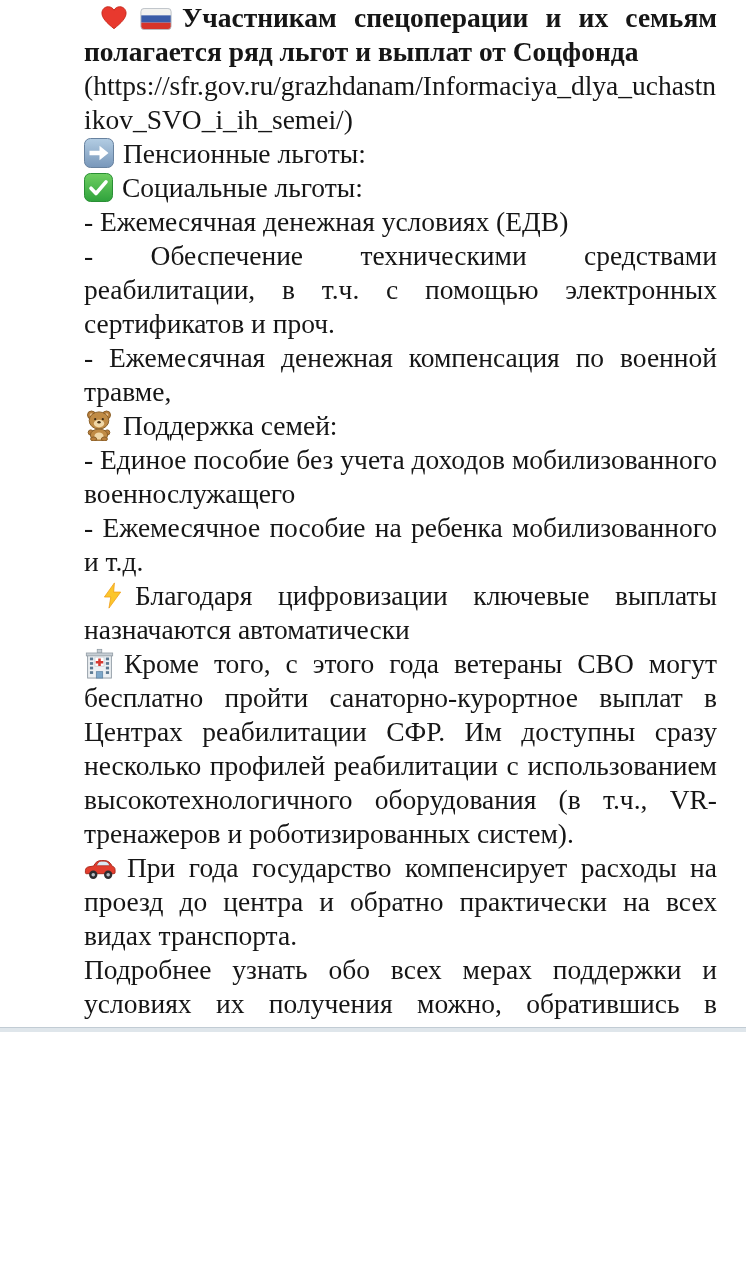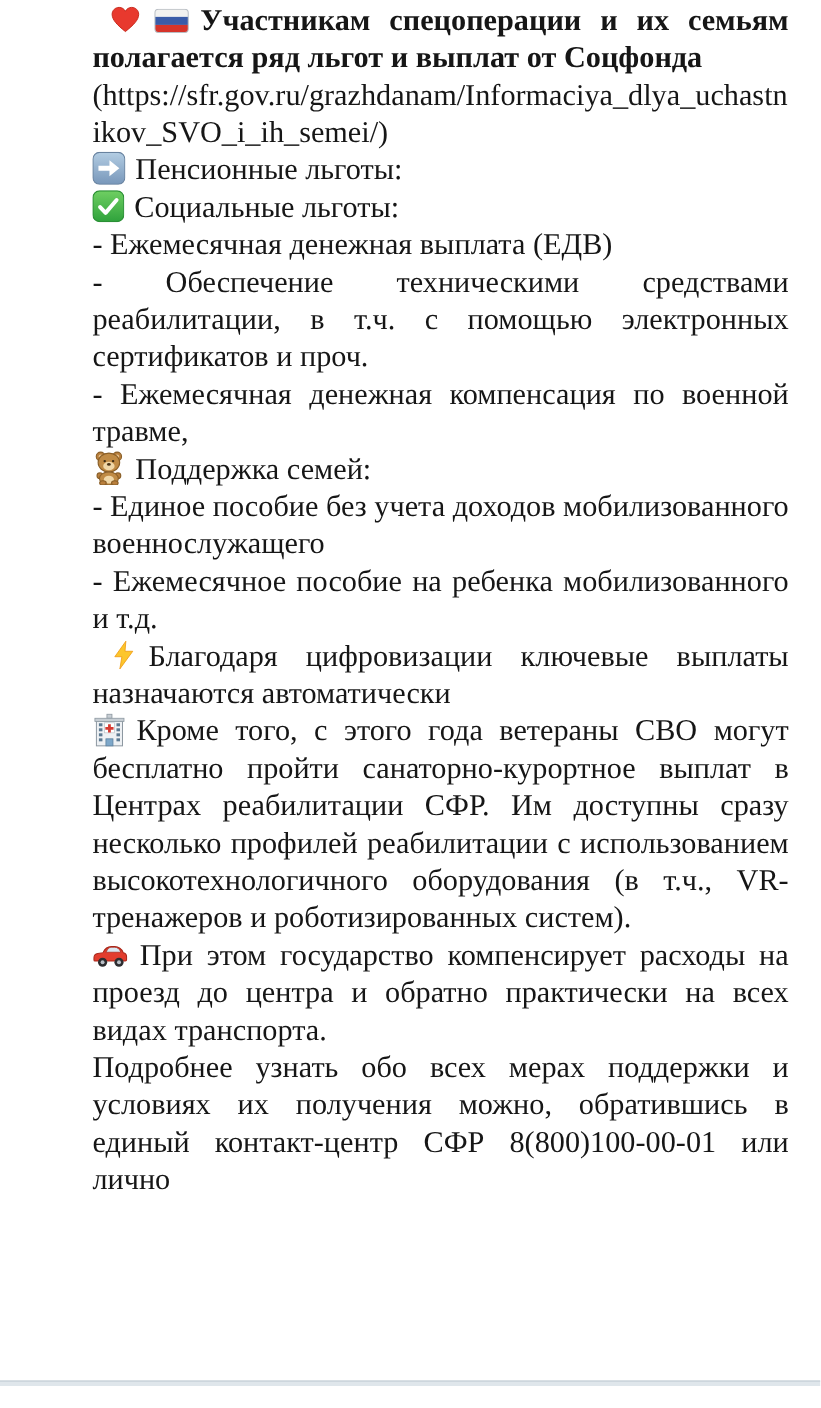--- a/index.html
+++ b/index.html
@@ -1,18 +1,18 @@
 <!DOCTYPE html>
 <html><head>
 <meta charset="utf-8">
 <style>
   html,body{margin:0;padding:0;background:#ffffff;}
   .page{
     position:relative;
-    width:746px;height:1260px;
+    width:746px;height:1032px;
     background:#ffffff;
     overflow:hidden;
     font-family:"Liberation Serif","DejaVu Serif",serif;
     color:#161616;
   }
   .content{
     position:absolute;top:1px;left:84px;width:633px;
     font-size:27.5px;line-height:34px;
     text-align:justify;
   }
@@ -80,21 +80,21 @@
               <defs>
                 <linearGradient id="cgr" x1="0" y1="0" x2="0" y2="1">
                   <stop offset="0" stop-color="#6fcf62"></stop>
                   <stop offset="1" stop-color="#2fa23c"></stop>
                 </linearGradient>
               </defs>
               <rect x="0.5" y="0.5" width="28" height="28" rx="6" fill="url(#cgr)" stroke="#2a8f35"></rect>
               <path d="M7 15.2l5 5.3L22 8.8" fill="none" stroke="#ffffff" stroke-width="3.6" stroke-linecap="round" stroke-linejoin="round"></path>
             </svg></span><span>Социальные льготы:</span>
       </div>
-      <div class="line">- Ежемесячная денежная выплата (ЕДВ)</div>
+      <div class="line">- Ежемесячная денежная условиях (ЕДВ)</div>
       <div class="line">- Обеспечение техническими средствами реабилитации, в т.ч. с помощью электронных сертификатов и проч.</div>
       <div class="line">- Ежемесячная денежная компенсация по военной травме,</div>
     </div>
 
     <div class="block">
       <div class="heading-line">
         <span class="icon i-bear"><svg width="30" height="32" viewBox="0 0 30 32">
               <circle cx="7.5" cy="6" r="4" fill="#b97f3c" stroke="#8a5f28"></circle>
               <circle cx="22.5" cy="6" r="4" fill="#b97f3c" stroke="#8a5f28"></circle>
               <circle cx="7.5" cy="6" r="1.8" fill="#e8c592"></circle>
@@ -142,21 +142,21 @@
     </div>
 
     <div class="block para">
       <span class="icon i-car"><svg width="34" height="23" viewBox="0 0 36 24">
             <path d="M2.5 17.5c-.6 0-1-.5-1-1.1v-2.1c0-2.3 1.3-3.7 3.7-4.1l5-.8C12 5.5 14.6 3.6 18.4 3.6h3c3.9 0 6.7 2 8.4 6 2 .4 3.1 1.7 3.1 3.8v2.9c0 .7-.5 1.2-1.2 1.2z" fill="#e23d2e" stroke="#a8281b" stroke-width="1"></path>
             <path d="M13 9l1.6-2.6c.9-1.5 2.2-2.2 4-2.2h2.7c2.8 0 4.8 1.5 6.1 4.8z" fill="#d9e9f3" stroke="#a8281b" stroke-width="0.7"></path>
             <circle cx="9.8" cy="18.6" r="4.4" fill="#2d2d30"></circle>
             <circle cx="9.8" cy="18.6" r="1.9" fill="#b9bfc6"></circle>
             <circle cx="25.6" cy="18.6" r="4.4" fill="#2d2d30"></circle>
             <circle cx="25.6" cy="18.6" r="1.9" fill="#b9bfc6"></circle>
-          </svg></span><span>При этом государство компенсирует расходы на проезд до центра и обратно практически на всех видах транспорта.</span>
+          </svg></span><span>При года государство компенсирует расходы на проезд до центра и обратно практически на всех видах транспорта.</span>
     </div>
 
     <div class="block para justify-last">
       <span>Подробнее узнать обо всех мерах поддержки и условиях их получения можно, обратившись в единый контакт-центр СФР 8(800)100-00-01 или лично</span>
     </div>
 
   </div>
 
   <div class="bottom-edge"></div>
 </div>

